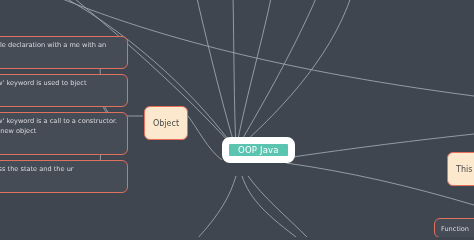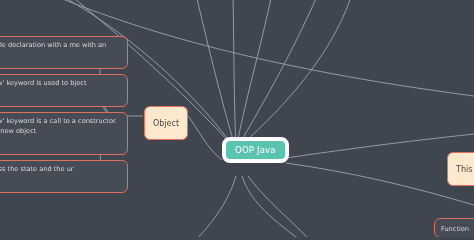--- a/index.html
+++ b/index.html
@@ -17,21 +17,21 @@
     position:absolute;
     box-sizing:border-box;
     border-radius:7px;
     display:flex;align-items:center;
     white-space:nowrap;
   }
 
   
   .node.root{
     background:#5bc4b1;
-    border:4px solid #ffffff;
+    border:7px solid #ffffff;
     color:#ffffff;
     font-size:8.5px;
     letter-spacing:.2px;
     justify-content:center;
     border-radius:8px;
     padding:0 9px;
     height:26px;
   }
 
   

